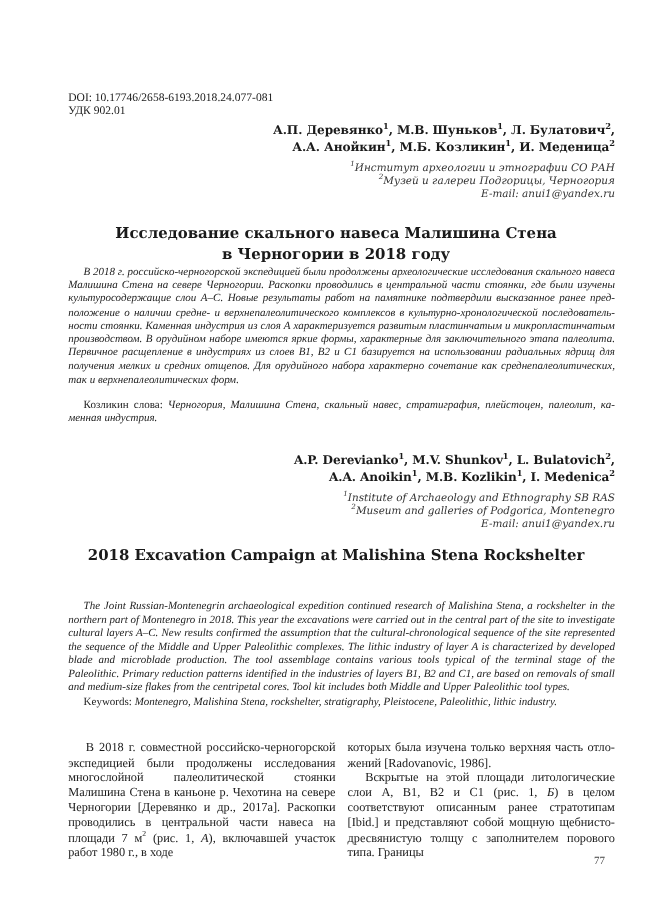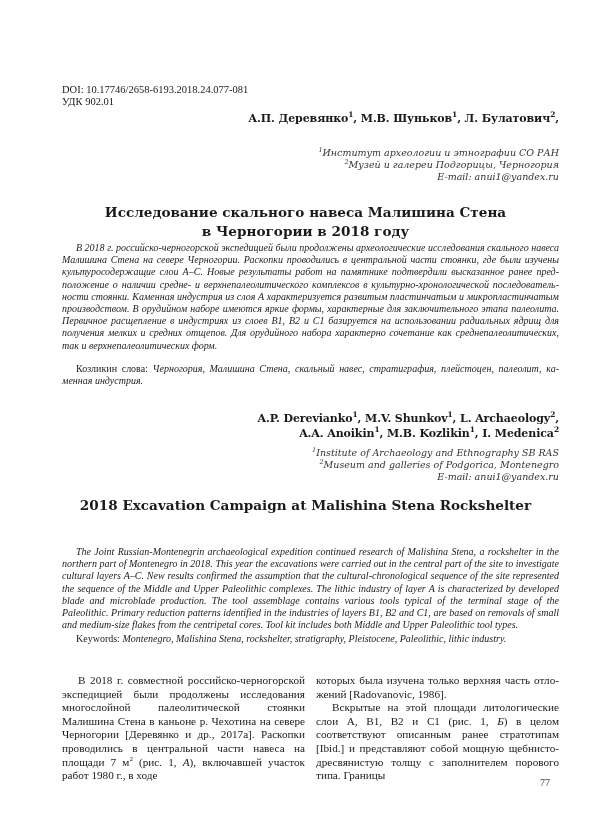--- a/index.html
+++ b/index.html
@@ -26,20 +26,23 @@
 </head>
 <body>
 
 <div class="abs meta serif" style="top:84px;">DOI: 10.17746/2658-6193.2018.24.077-081</div>
 <div class="abs meta serif" style="top:96px;">УДК 902.01</div>
 
 <div class="abs authors" style="top:111px;">
   <div>
     <span><span>А.П. Деревянко</span><sup>1</sup><span>, </span></span><span><span>М.В. Шуньков</span><sup>1</sup><span>, </span></span><span><span>Л. Булатович</span><sup>2</sup><span>,</span></span>
   </div>
+  <div>
+    <span><span>А.А. Анойкин</span><sup>1</sup><span>, </span></span><span><span>М.Б. Козликин</span><sup>1</sup><span>, </span></span><span><span>И. Меденица</span><sup>2</sup><span></span></span>
+  </div>
 </div>
 
 <div class="abs affil" style="top:147px;">
   <div><sup>1</sup><span>Институт археологии и этнографии СО РАН</span></div>
   <div><sup>2</sup><span>Музей и галереи Подгорицы, Черногория</span></div>
   <div>E-mail: anui1@yandex.ru</div>
 </div>
 
 <div class="abs title" style="top:203px;">
   <div>Исследование скального навеса Малишина Стена</div>
@@ -49,21 +52,21 @@
 <div class="abs abstract" style="top:242px;">
   <p>В 2018 г. российско-черногорской экспедицией были продолжены археологические исследования скального навеса Малишина Стена на севере Черногории. Раскопки проводились в центральной части стоянки, где были изучены культуросодержащие слои А–С. Новые результаты работ на памятнике подтвердили высказанное ранее пред­положение о наличии средне- и верхнепалеолитического комплексов в культурно-хронологической последователь­ности стоянки. Каменная индустрия из слоя А характеризуется развитым пластинчатым и микропластинчатым производством. В орудийном наборе имеются яркие формы, характерные для заключительного этапа палеолита. Первичное расщепление в индустриях из слоев B1, B2 и C1 базируется на использовании радиальных ядрищ для получения мелких и средних отщепов. Для орудийного набора характерно сочетание как среднепалеолитических, так и верхнепалеолитических форм.</p>
 </div>
 
 <div class="abs kw" style="top:363px;">
   <span class="kwlabel">Козликин слова:</span> <span class="kwtext">Черногория, Малишина Стена, скальный навес, стратиграфия, плейстоцен, палеолит, ка­менная индустрия.</span>
 </div>
 
 <div class="abs authors" style="top:411px;">
   <div>
-    <span><span>A.P. Derevianko</span><sup>1</sup><span>, </span></span><span><span>M.V. Shunkov</span><sup>1</sup><span>, </span></span><span><span>L. Archaeology</span><sup>2</sup><span>,</span></span>
+    <span><span>A.P. Derevianko</span><sup>1</sup><span>, </span></span><span><span>M.V. Shunkov</span><sup>1</sup><span>, </span></span><span><span>L. Bulatovich</span><sup>2</sup><span>,</span></span>
   </div>
   <div>
     <span><span>A.A. Anoikin</span><sup>1</sup><span>, </span></span><span><span>M.B. Kozlikin</span><sup>1</sup><span>, </span></span><span><span>I. Medenica</span><sup>2</sup><span></span></span>
   </div>
 </div>
 
 <div class="abs affil" style="top:447px;">
   <div><sup>1</sup><span>Institute of Archaeology and Ethnography SB RAS</span></div>
   <div><sup>2</sup><span>Museum and galleries of Podgorica, Montenegro</span></div>
   <div>E-mail: anui1@yandex.ru</div>

